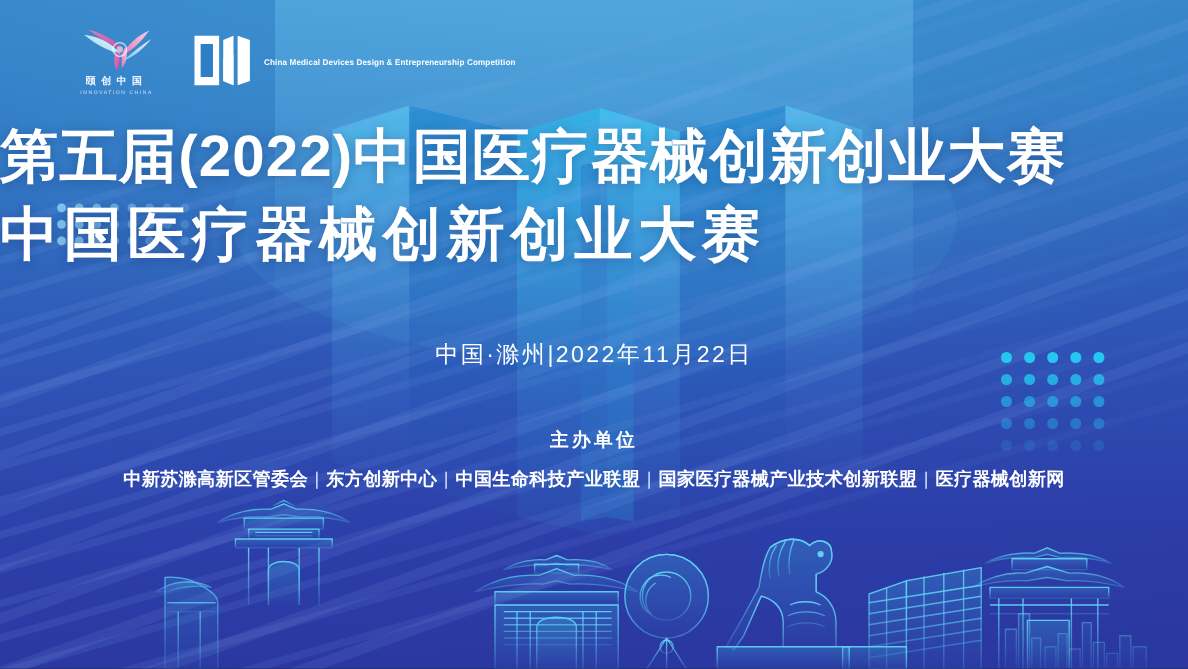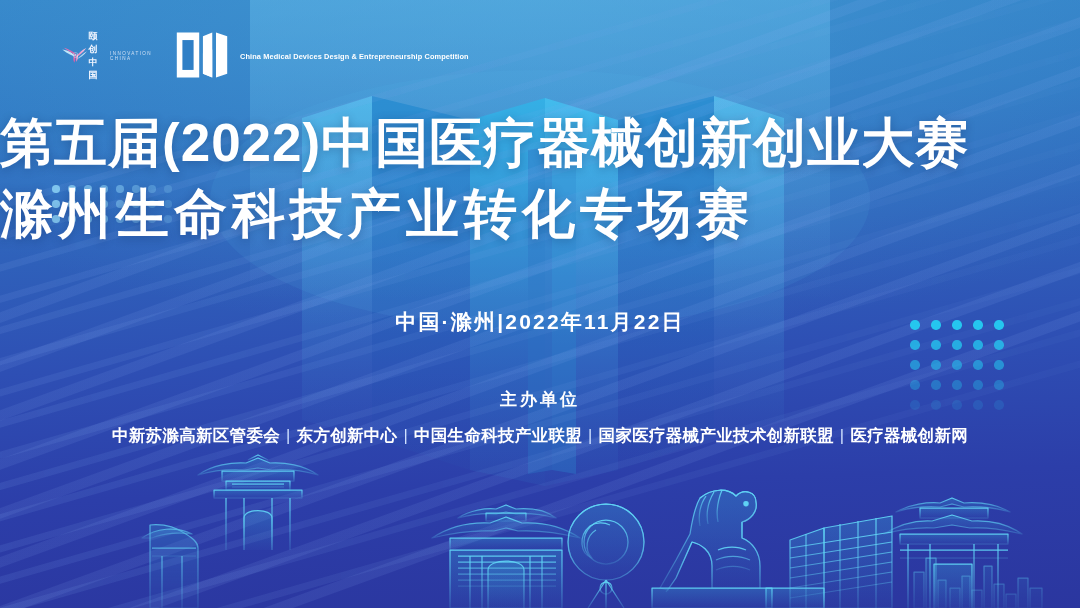--- a/index.html
+++ b/index.html
@@ -39,40 +39,40 @@
 
   
   .panels{position:absolute;left:0;top:0;width:1080px;height:608px;pointer-events:none;}
 
   
   .dots{position:absolute;pointer-events:none;}
   .dots .dot{position:absolute;border-radius:50%;}
 
   
   .hdr{position:absolute;left:60px;top:24px;display:flex;align-items:center;gap:22px;z-index:8;}
-  .logo-phoenix{position:relative;width:92px;height:62px;display:flex;flex-direction:row;
+  .logo-phoenix{position:relative;width:92px;height:62px;display:flex;flex-direction:column;
     align-items:center;justify-content:flex-start;}
   .logo-phoenix .pname{font-size:9px;letter-spacing:5px;color:#f2f6ff;font-weight:700;margin-top:1px;}
   .logo-phoenix .psub{font-size:4.6px;letter-spacing:1.4px;color:#cfe0f5;margin-top:1px;}
 
   .logo-cmdc{display:flex;align-items:center;gap:10px;}
   .cmdc-mark{width:56px;height:54px;}
   .cmdc-txt .t1{font-size:18px;font-weight:800;color:#ffffff;letter-spacing:.5px;line-height:1.15;}
   .cmdc-txt .t2{font-size:7.6px;color:#ffffff;letter-spacing:.12px;margin-top:2px;
     font-family:"Liberation Sans","DejaVu Sans",sans-serif;font-weight:600;transform:scaleX(.97);transform-origin:left center;}
 
   
   .title-wrap{position:absolute;left:0;top:112px;width:1080px;z-index:7;}
   .t-line1{font-size:53px;font-weight:800;color:#fff;letter-spacing:1px;line-height:1.18;
     text-shadow:0 2px 10px rgba(10,30,80,.30);white-space:nowrap;}
   .t-line2{font-size:53px;font-weight:800;color:#fff;letter-spacing:5px;line-height:1.18;margin-top:8px;
     text-shadow:0 2px 10px rgba(10,30,80,.30);white-space:nowrap;}
 
   .datebar{position:absolute;left:0;top:308px;width:1080px;text-align:center;z-index:7;
-    font-size:21px;font-weight:700;color:#ffffff;letter-spacing:2.2px;}
+    font-size:21px;font-weight:400;color:#ffffff;letter-spacing:2.2px;}
 
   .org-title{position:absolute;left:0;top:388px;width:1080px;text-align:center;z-index:7;
     font-size:17px;font-weight:800;color:#ffffff;letter-spacing:3px;}
   .org-list{position:absolute;left:0;top:425px;width:1080px;text-align:center;z-index:7;
     font-size:16.5px;font-weight:700;color:#ffffff;letter-spacing:.3px;white-space:nowrap;}
   .org-list .sep{color:#cfe0ff;font-weight:400;padding:0 6px;}
 
   
   .skyline{position:absolute;left:0;bottom:0;width:1080px;height:170px;z-index:5;pointer-events:none;}
   .skyline svg{display:block;}
@@ -224,21 +224,21 @@
         <path d="M31 26 L41 22 V52 L31 48 Z" fill="#ffffff" opacity=".85"></path>
       </svg>
       <div class="cmdc-txt">
         <div class="t2">China Medical Devices Design &amp; Entrepreneurship Competition</div>
       </div>
     </div>
   </div>
 
   <div class="title-wrap">
     <div class="t-line1">第五届(2022)中国医疗器械创新创业大赛</div>
-    <div class="t-line2">滁州生命科技产业转化专场赛</div>
+    <div class="t-line2">中国医疗器械创新创业大赛</div>
   </div>
 
   <div class="datebar">中国·滁州|2022年11月22日</div>
 
   <div class="org-title">主办单位</div>
 
   <div class="org-list" id="orgList"><span>中新苏滁高新区管委会</span><span class="sep">|</span><span>东方创新中心</span><span class="sep">|</span><span>中国生命科技产业联盟</span><span class="sep">|</span><span>国家医疗器械产业技术创新联盟</span><span class="sep">|</span><span>医疗器械创新网</span></div>
 
   <div class="skyline">
     <svg width="1080" height="170" viewBox="0 0 1080 170">

